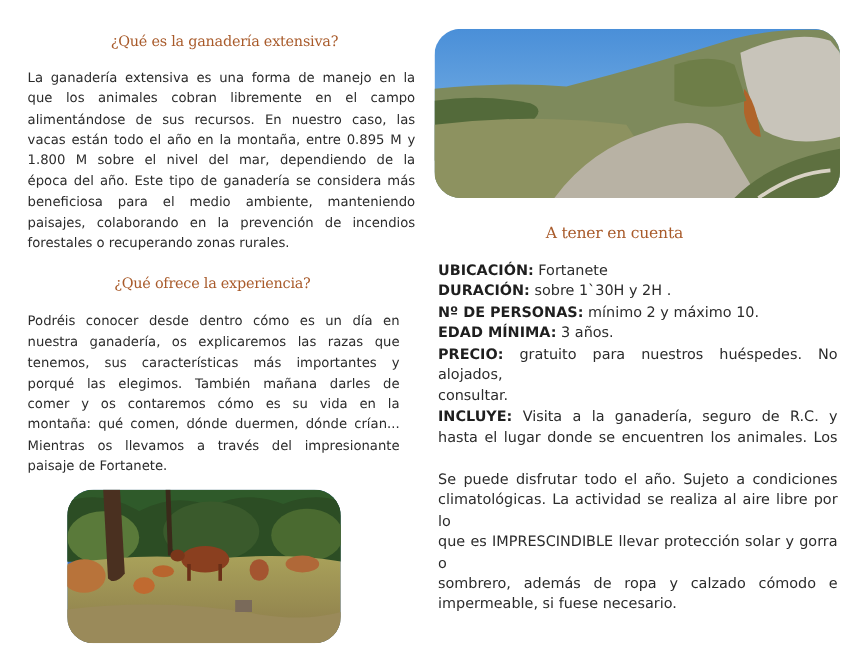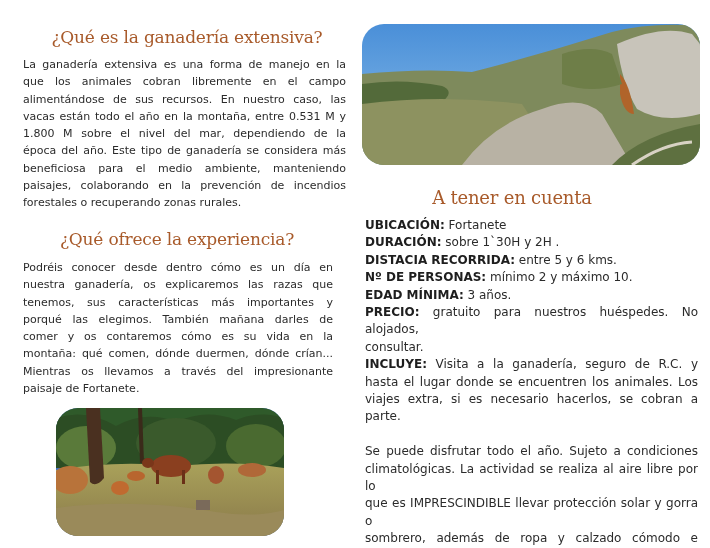--- a/index.html
+++ b/index.html
@@ -3,21 +3,21 @@
 <meta charset="utf-8">
 <style>
   * { box-sizing: border-box; margin: 0; padding: 0; }
   html, body { width: 710px; height: 548px; background: #ffffff; overflow: hidden; }
   body { position: relative; font-family: "DejaVu Sans", sans-serif; color: #2a2a2a; }
 
   .title {
     position: absolute;
     font-family: "DejaVu Serif", serif;
     color: #a85a2a;
-    font-size: 17px;
+    font-size: 12px;
     font-weight: normal;
     letter-spacing: -0.2px;
     white-space: nowrap;
     text-align: center;
   }
   .para {
     position: absolute;
     font-size: 11px;
     line-height: 17.3px;
     text-align: justify;
@@ -42,21 +42,21 @@
 </style>
 </head>
 <body>
 
 <h2 class="title" style="left:22px; top:27px; width:330px;">¿Qué es la ganadería extensiva?</h2>
 
 <div class="para" style="left:23px; top:56px; width:323px;">
   <div style="text-align-last:justify">La ganadería extensiva es una forma de manejo en la</div>
   <div style="text-align-last:justify">que los animales cobran libremente en el campo</div>
   <div style="text-align-last:justify">alimentándose de sus recursos. En nuestro caso, las</div>
-  <div style="text-align-last:justify">vacas están todo el año en la montaña, entre 0.531 M y</div>
+  <div style="text-align-last:justify">vacas están todo el año en la montaña, entre 0.895 M y</div>
   <div style="text-align-last:justify">1.800 M sobre el nivel del mar, dependiendo de la</div>
   <div style="text-align-last:justify">época del año. Este tipo de ganadería se considera más</div>
   <div style="text-align-last:justify">beneficiosa para el medio ambiente, manteniendo</div>
   <div style="text-align-last:justify">paisajes, colaborando en la prevención de incendios</div>
   <div>forestales o recuperando zonas rurales.</div>
 </div>
 
 <h2 class="title" style="left:22px; top:229px; width:310px;">¿Qué ofrece la experiencia?</h2>
 
 <div class="para" style="left:23px; top:259px; width:310px;">
@@ -118,32 +118,30 @@
     <path d="M0 80 Q80 70 160 80 L200 141 L0 141 Z" fill="#8d9260"></path>
     <path d="M100 141 Q130 100 180 85 Q220 70 240 90 L270 141 Z" fill="#b8b2a4"></path>
     <path d="M255 20 Q300 0 330 10 L338 20 L338 90 Q300 100 275 85 Q260 60 255 20 Z" fill="#c8c4ba"></path>
     <path d="M258 50 Q268 60 272 90 Q262 90 258 70 Z" fill="#b0642a"></path>
     <path d="M200 30 Q230 20 250 30 L260 60 Q230 70 200 60 Z" fill="#6e7e48"></path>
     <path d="M250 141 Q280 110 338 100 L338 141 Z" fill="#5e7040"></path>
     <path d="M270 141 Q300 120 330 118" stroke="#d8d2c4" stroke-width="3" fill="none"></path>
   </svg>
 </div>
 
-<h2 class="title" style="left:362px; top:187px; width:300px; font-size:18px;">A tener en cuenta</h2>
+<h2 class="title" style="left:362px; top:187px; width:300px; font-size:13px;">A tener en cuenta</h2>
 
 <div class="info" style="left:365px; top:217px; width:333px;">
   <div class="row"><b>UBICACIÓN:</b><span> Fortanete</span></div>
   <div class="row"><b>DURACIÓN:</b><span> sobre 1`30H y 2H .</span></div>
-  <div class="row"><b>DISTACIA RECORRIDA:</b><span> entre 5 y 6 kms.</span></div>
   <div class="row"><b>Nº DE PERSONAS:</b><span> mínimo 2 y máximo 10.</span></div>
   <div class="row"><b>EDAD MÍNIMA:</b><span> 3 años.</span></div>
   <div class="row" style="text-align-last:justify"><b>PRECIO:</b><span> gratuito para nuestros huéspedes. No alojados,</span></div>
   <div class="row">consultar.</div>
   <div class="row" style="text-align-last:justify"><b>INCLUYE:</b><span> Visita a la ganadería, seguro de R.C. y</span></div>
   <div class="row" style="text-align-last:justify">hasta el lugar donde se encuentren los animales. Los</div>
-  <div class="row">viajes extra, si es necesario hacerlos, se cobran a parte.</div>
   <div class="gap"></div>
   <div class="row" style="text-align-last:justify">Se puede disfrutar todo el año. Sujeto a condiciones</div>
   <div class="row" style="text-align-last:justify">climatológicas. La actividad se realiza al aire libre por lo</div>
   <div class="row" style="text-align-last:justify">que es IMPRESCINDIBLE llevar protección solar y gorra o</div>
   <div class="row" style="text-align-last:justify">sombrero, además de ropa y calzado cómodo e</div>
   <div class="row">impermeable, si fuese necesario.</div>
 </div>
 
 </body></html>

